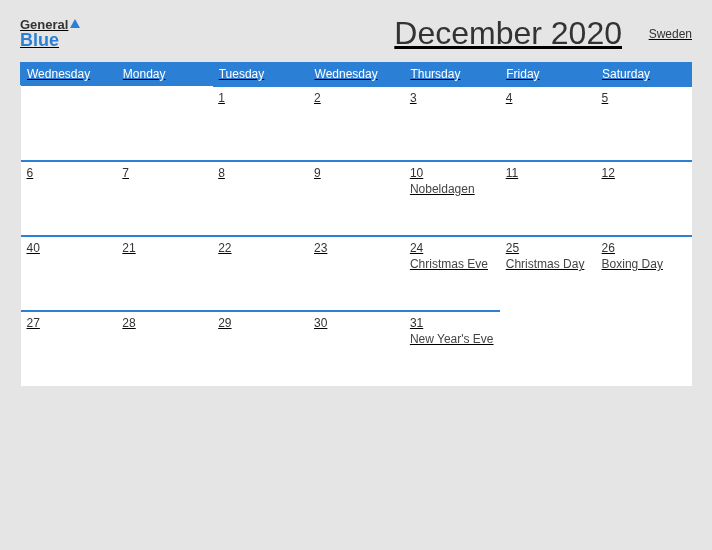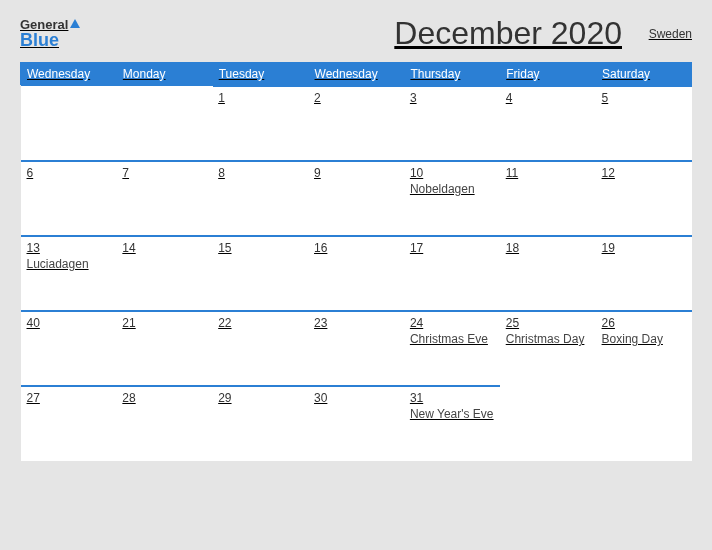--- a/index.html
+++ b/index.html
@@ -162,44 +162,20 @@
           </td>
           <td>
             <span class="day-num">11</span>
           </td>
           <td>
             <span class="day-num">12</span>
           </td>
         </tr>
         <tr>
           <td>
-            <span class="day-num">13</span>
-            <span class="event">Luciadagen</span>
-          </td>
-          <td>
-            <span class="day-num">14</span>
-          </td>
-          <td>
-            <span class="day-num">15</span>
-          </td>
-          <td>
-            <span class="day-num">16</span>
-          </td>
-          <td>
-            <span class="day-num">17</span>
-          </td>
-          <td>
-            <span class="day-num">18</span>
-          </td>
-          <td>
-            <span class="day-num">19</span>
-          </td>
-        </tr>
-        <tr>
-          <td>
             <span class="day-num">40</span>
           </td>
           <td>
             <span class="day-num">21</span>
           </td>
           <td>
             <span class="day-num">22</span>
           </td>
           <td>
             <span class="day-num">23</span>

